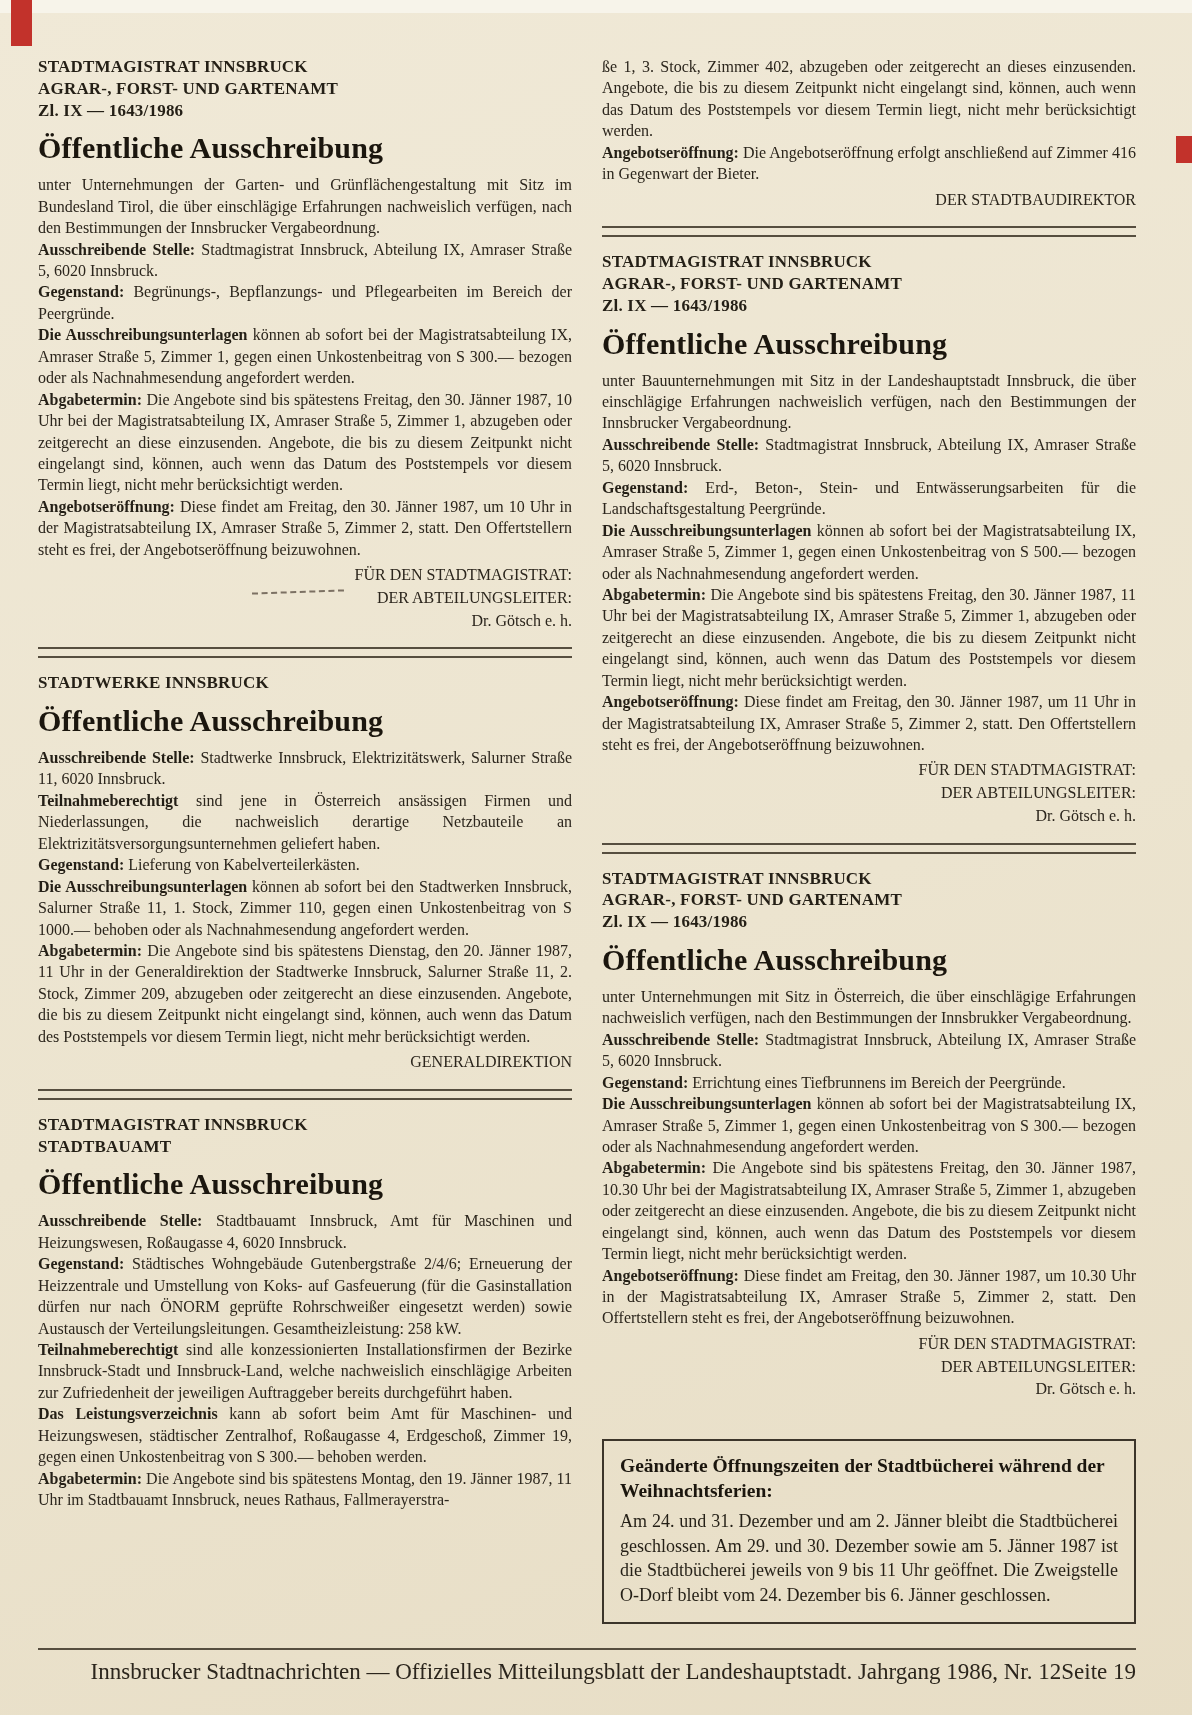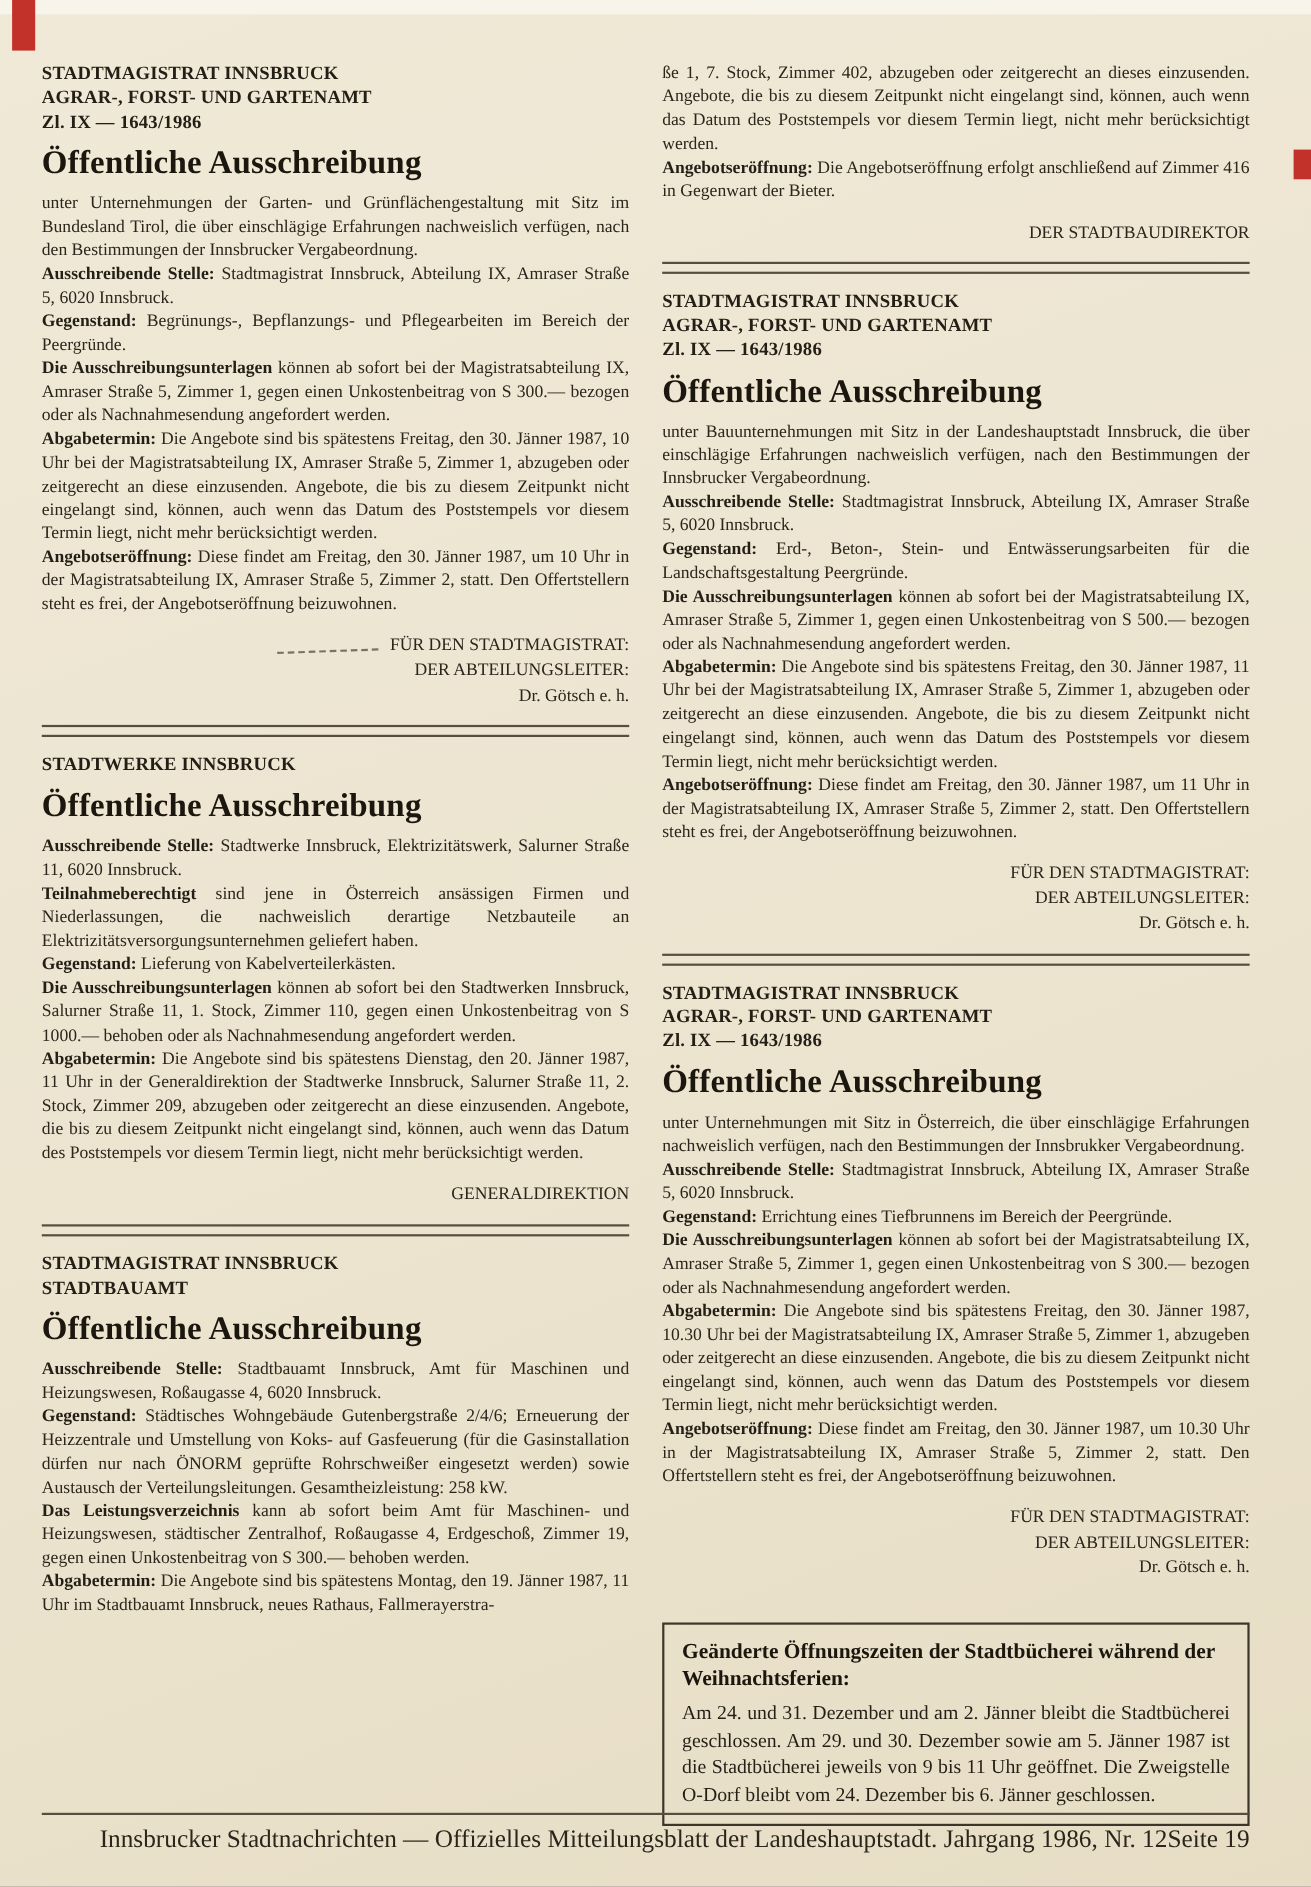--- a/index.html
+++ b/index.html
@@ -14,21 +14,21 @@
   .red-rightmid{right:0;top:612px;width:13px;height:44px;}
   .pen-scribble{position:absolute;left:252px;top:591px;width:92px;height:0;
         border-top:2px dashed rgba(85,74,62,.75);transform:rotate(-2deg);}
   .content{position:absolute;top:56px;left:38px;width:1098px;display:flex;gap:30px;}
   .col{width:534px;}
   .org{font-weight:bold;font-size:17px;line-height:1.28;letter-spacing:.2px;color:#241f16;}
   .title{font-size:30px;font-weight:bold;letter-spacing:.2px;margin:10px 0 9px;color:#1b160e;
          font-family:"Liberation Serif", serif;}
   .sec p{font-size:16px;line-height:1.34;text-align:justify;margin:0;}
   .sec p b{color:#241f16;}
-  .sig{text-align:right;font-size:16px;line-height:1.42;margin-top:16px;}
+  .sig{text-align:right;font-size:16px;line-height:1.42;margin-top:4px;}
   .rule{height:7px;border-top:2px solid #564e3f;border-bottom:2px solid #564e3f;margin:15px 0 14px;}
   .notice-box{border:2px solid #3c352a;padding:12px 16px 14px;margin-top:38px;}
   .notice-box .box-title{font-size:19.5px;font-weight:bold;line-height:1.3;margin:0 0 5px;color:#1b160e;}
   .notice-box .box-body{font-size:18px;font-weight:normal;line-height:1.38;text-align:justify;margin:0;color:#241f16;}
   .footer{position:absolute;left:38px;width:1098px;bottom:30px;border-top:2px solid #564e3f;
           padding-top:9px;display:flex;justify-content:flex-end;font-size:23px;color:#2b251c;}
 </style>
 </head>
 <body>
 
@@ -84,30 +84,31 @@
       <div class="rule"></div>
 
       <section class="sec">
         <div class="org">
           <div>STADTMAGISTRAT INNSBRUCK</div>
           <div>STADTBAUAMT</div>
         </div>
         <h2 class="title">Öffentliche Ausschreibung</h2>
         <p><b>Ausschreibende Stelle:</b><span> Stadtbauamt Innsbruck, Amt für Maschinen und Heizungswesen, Roßaugasse 4, 6020 Innsbruck.</span></p>
         <p><b>Gegenstand:</b><span> Städtisches Wohngebäude Gutenbergstraße 2/4/6; Erneuerung der Heizzentrale und Umstellung von Koks- auf Gasfeuerung (für die Gasinstallation dürfen nur nach ÖNORM geprüfte Rohrschweißer eingesetzt werden) sowie Austausch der Verteilungsleitungen. Gesamtheizleistung: 258 kW.</span></p>
+        <p><b>Teilnahmeberechtigt</b><span> sind alle konzessionierten Installationsfirmen der Bezirke Innsbruck-Stadt und Innsbruck-Land, welche nachweislich einschlägige Arbeiten zur Zufriedenheit der jeweiligen Auftraggeber bereits durchgeführt haben.</span></p>
         <p><b>Das Leistungsverzeichnis</b><span> kann ab sofort beim Amt für Maschinen- und Heizungswesen, städtischer Zentralhof, Roßaugasse 4, Erdgeschoß, Zimmer 19, gegen einen Unkostenbeitrag von S 300.— behoben werden.</span></p>
         <p><b>Abgabetermin:</b><span> Die Angebote sind bis spätestens Montag, den 19. Jänner 1987, 11 Uhr im Stadtbauamt Innsbruck, neues Rathaus, Fallmerayerstra-</span></p>
       </section>
 
     </div>
 
     <div class="col">
 
       <section class="sec">
-        <p>ße 1, 7. Stock, Zimmer 402, abzugeben oder zeitgerecht an dieses einzusenden. Angebote, die bis zu diesem Zeitpunkt nicht eingelangt sind, können, auch wenn das Datum des Poststempels vor diesem Termin liegt, nicht mehr berücksichtigt werden.</p>
+        <p>ße 1, 3. Stock, Zimmer 402, abzugeben oder zeitgerecht an dieses einzusenden. Angebote, die bis zu diesem Zeitpunkt nicht eingelangt sind, können, auch wenn das Datum des Poststempels vor diesem Termin liegt, nicht mehr berücksichtigt werden.</p>
         <p><b>Angebotseröffnung:</b><span> Die Angebotseröffnung erfolgt anschließend auf Zimmer 416 in Gegenwart der Bieter.</span></p>
         <div class="sig">
           <div>DER STADTBAUDIREKTOR</div>
         </div>
       </section>
 
       <div class="rule"></div>
 
       <section class="sec">
         <div class="org">

